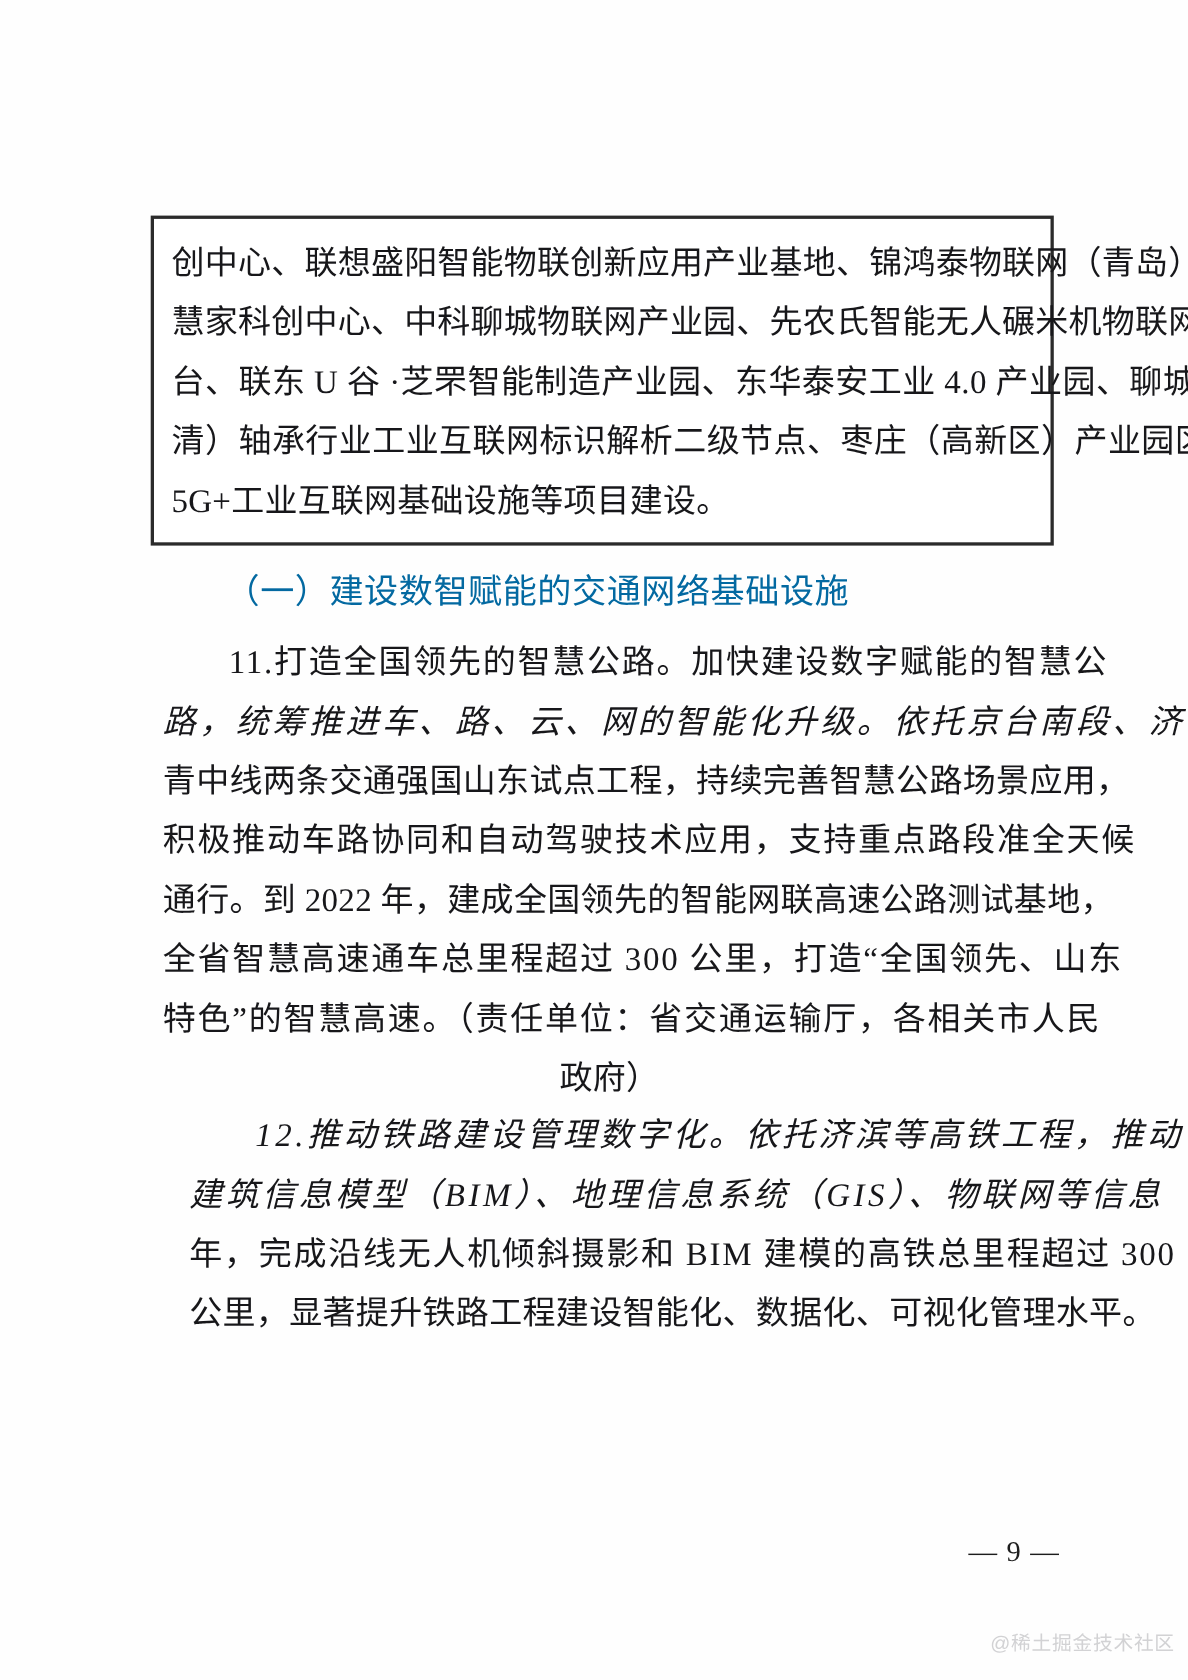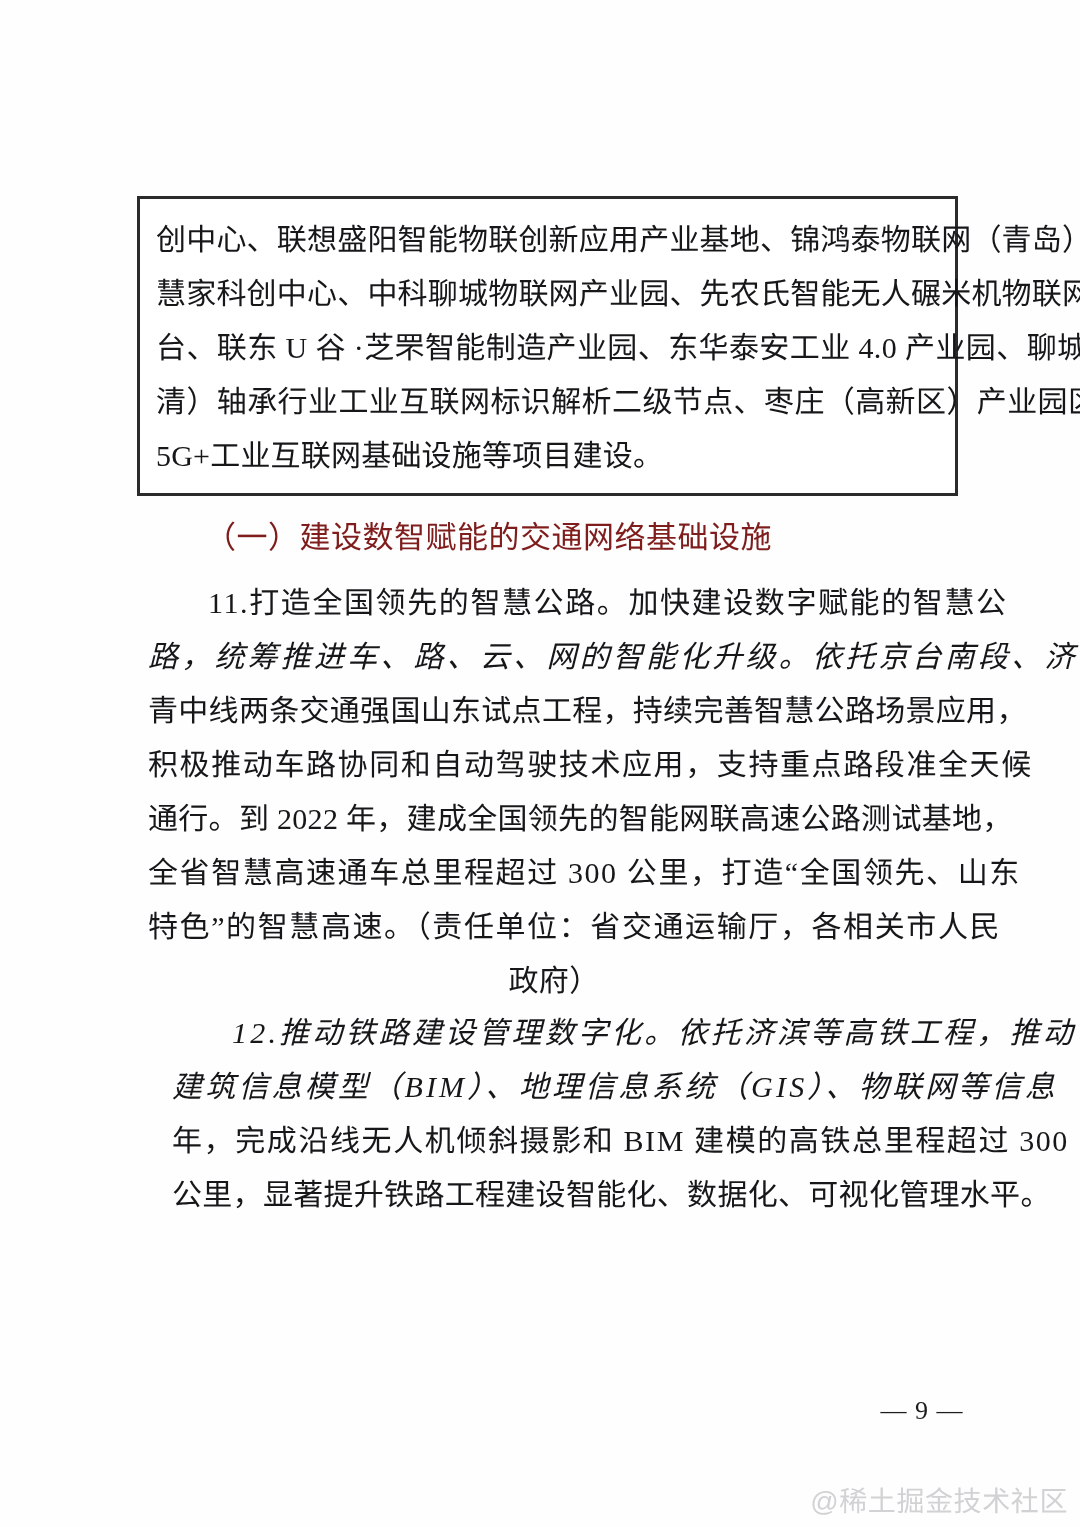--- a/index.html
+++ b/index.html
@@ -60,21 +60,21 @@
     color: #121212;
     white-space: nowrap;
   }
   .heading-2 {
     position: absolute;
     left: 205px;
     top: 515px;
     font-size: 31px;
     line-height: 46px;
     letter-spacing: 0.5px;
-    color: #7f1d1d;
+    color: #0369a1;
     white-space: nowrap;
   }
 
   
   .body-block {
     position: absolute;
     left: 148px;
     width: 812px;
     text-align: center;
   }
@@ -115,21 +115,21 @@
     position: relative;
     left: 388px;
     white-space: nowrap;
   }
 
   .watermark {
     position: absolute;
     right: 12px;
     top: 1479px;
     font-family: "Liberation Sans", "DejaVu Sans", sans-serif;
-    font-size: 28px;
+    font-size: 18px;
     color: #d2d2d4;
     letter-spacing: 0.6px;
     white-space: nowrap;
     user-select: none;
   }
 </style>
 </head>
 <body>
 
 <div class="page">

